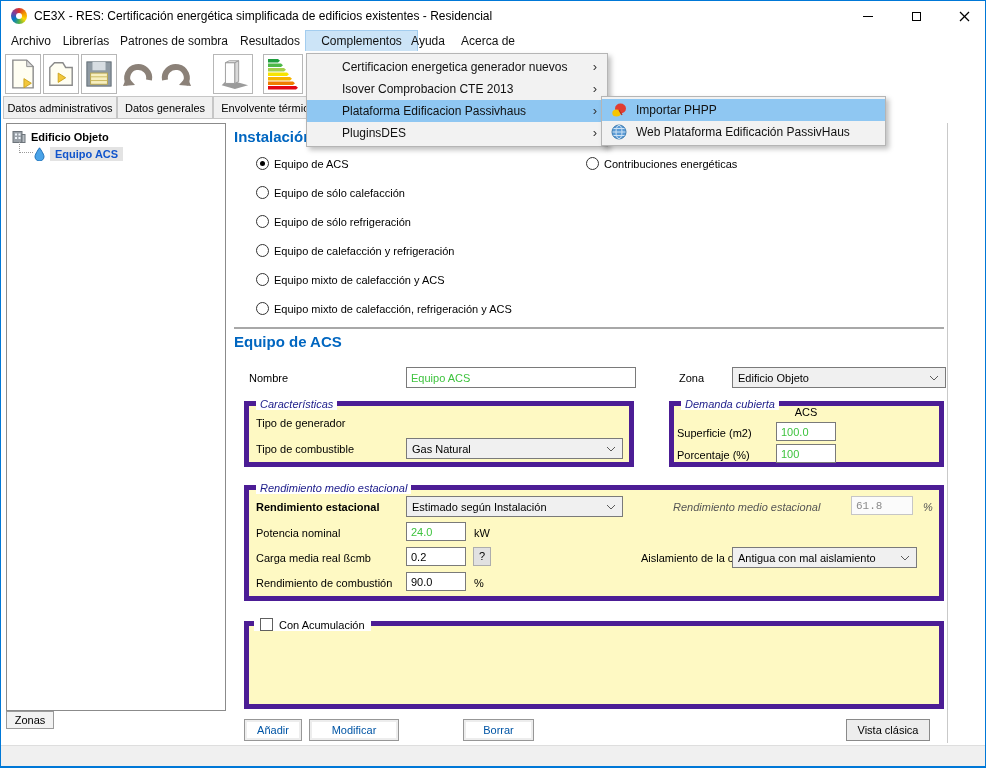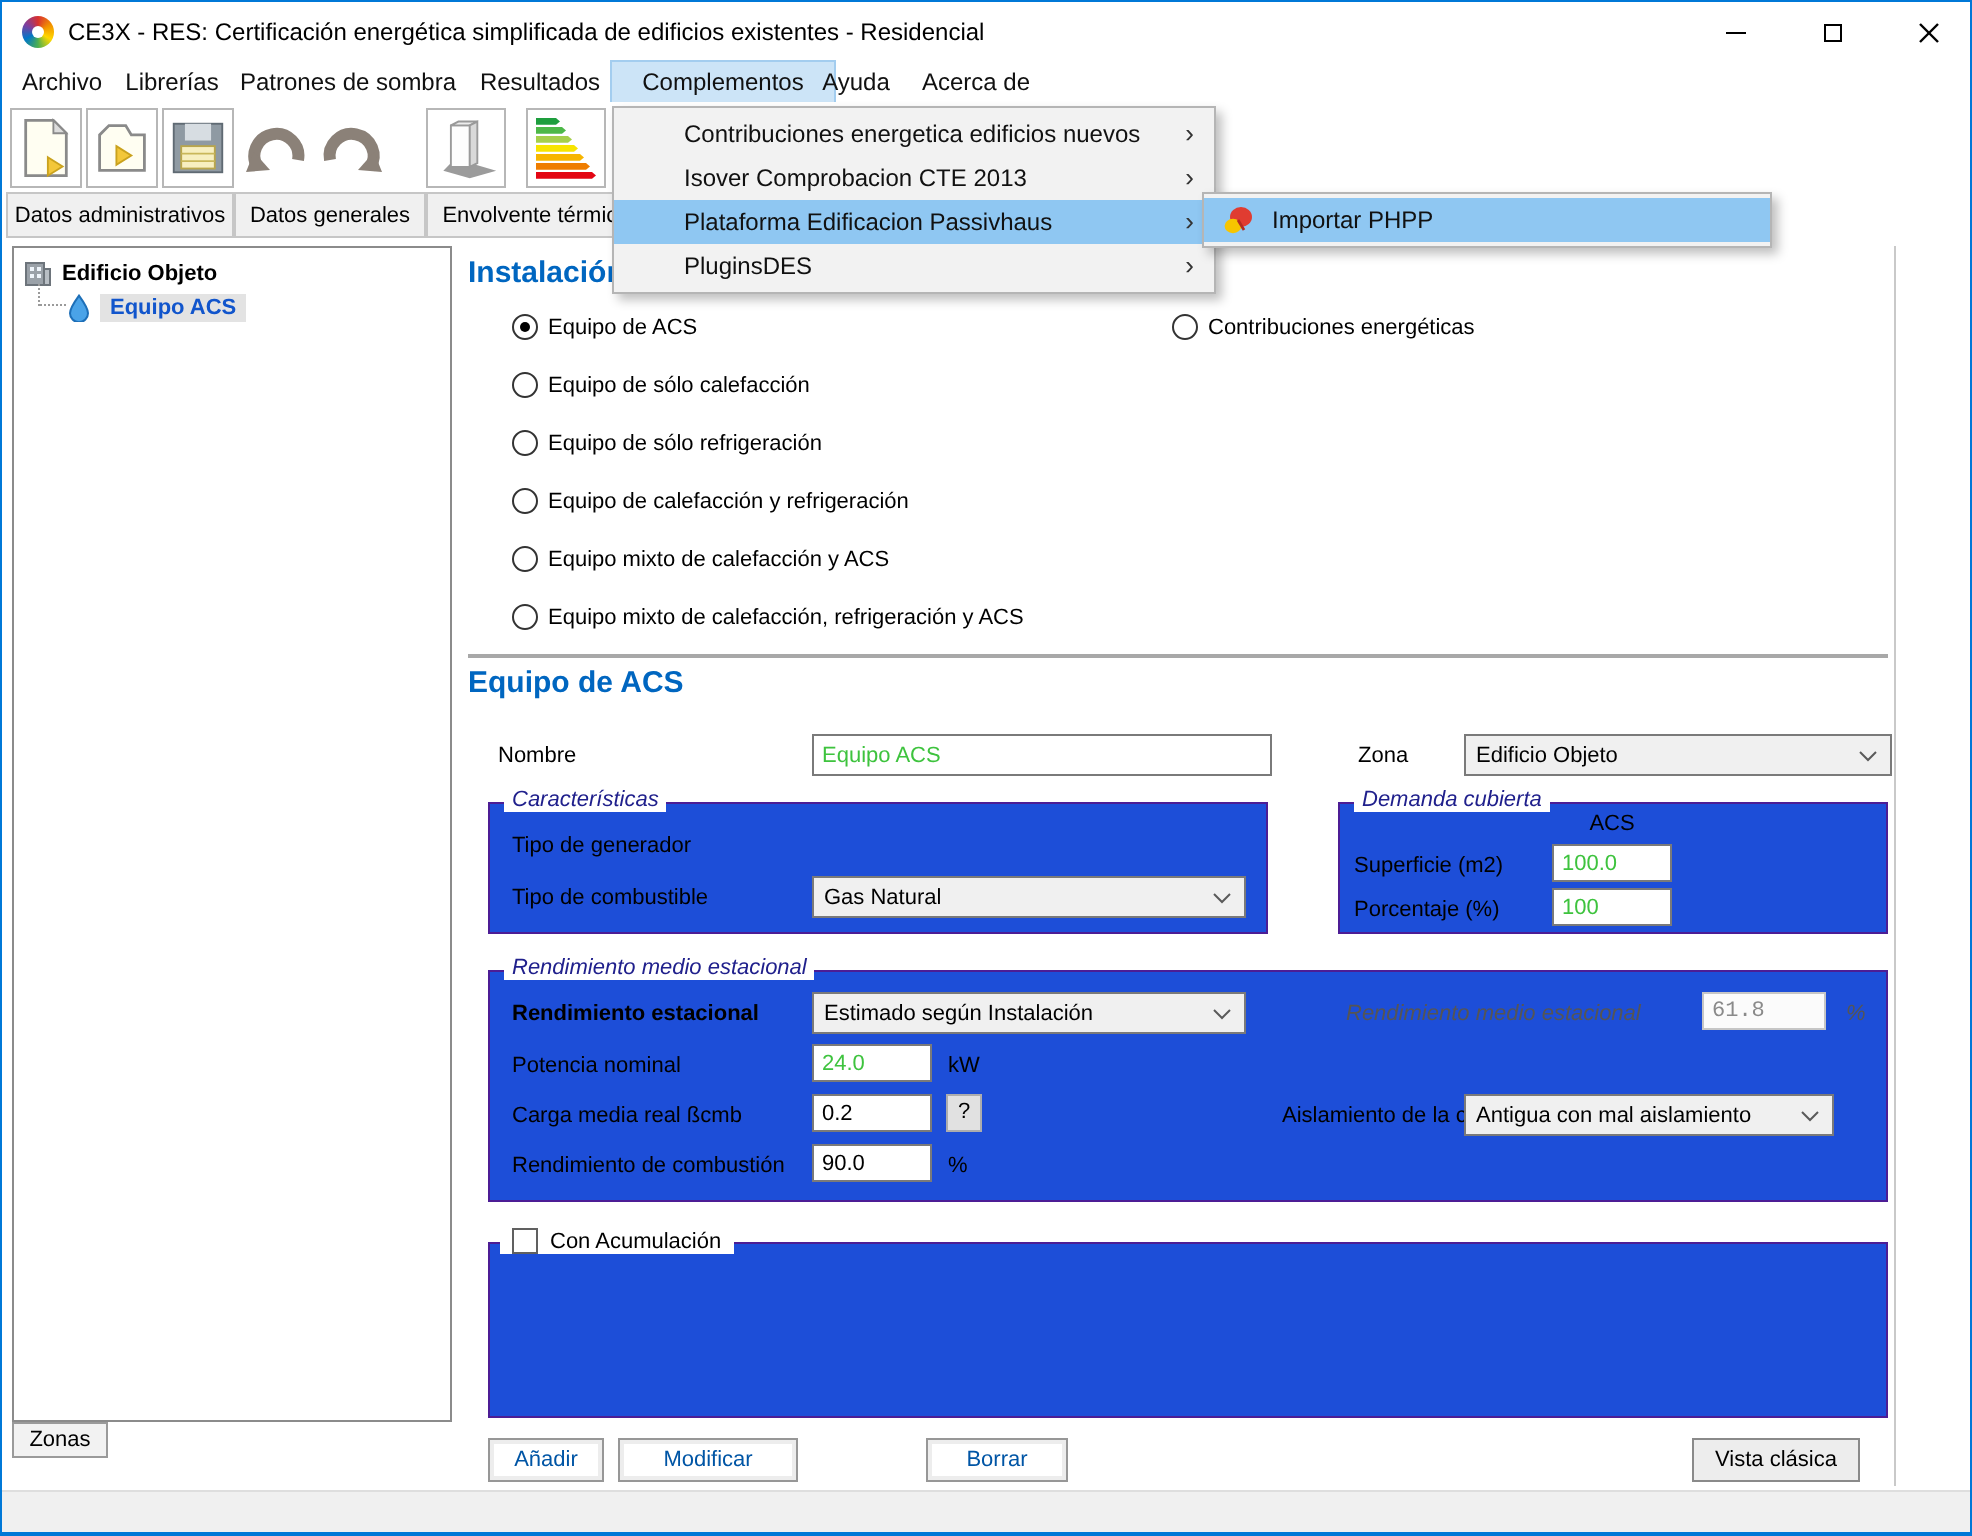--- a/index.html
+++ b/index.html
@@ -58,21 +58,21 @@
   .sep { position: absolute; height: 2px; background: #a8a8a8; }
   .tin { position: absolute; height: 21px; border: 1px solid #7a7a7a; background: #fff;
          font-family: inherit; font-size: 11px; color: #000; padding-left: 4px; }
   .tin.green { color: #3ec33e; }
   .tin.small { height: 19px; }
   .tin.disabled { background: #fbfbfb; border-color: #c6c6c6; color: #8a8a8a; font-family: Liberation Mono, monospace; }
   .combo { position: absolute; height: 21px; background: #f0f0f0; border: 1px solid #7a7a7a;
            display: flex; align-items: center; }
   .combo-text { font-size: 11px; color: #000; padding-left: 5px; flex: 1; white-space: nowrap; overflow: hidden; }
   .combo svg { margin-right: 6px; flex: none; }
-  .fieldset { position: absolute; border: 1px solid #4c1d95; background: #1d4ed8; }
+  .fieldset { position: absolute; border: 5px solid #4c1d95; background: #fef9c3; }
   .legend { position: absolute; top: -8px; left: 7px; background: #fff; padding: 0 4px;
             font-size: 11px; font-style: italic; color: #20208c; white-space: nowrap; }
   .checkbox { width: 13px; height: 13px; border: 1px solid #606060; background: #fff; flex: none; }
   .acum-head { position: absolute; top: -8px; left: 5px; background: #fff; padding: 0 6px;
                display: flex; align-items: center; gap: 6px; font-size: 11px; }
   .help-btn { position: absolute; width: 18px; height: 19px; background: #e1e1e1; border: 1px solid #adadad;
               font-size: 11px; text-align: center; line-height: 17px; }
   .btn { position: absolute; height: 22px; font-size: 11px; text-align: center; }
   .btn.link { background: #fff; border: 1px solid #979797; box-shadow: inset 0 0 0 2px #ededed;
               color: #0055a5; line-height: 20px; }
@@ -325,21 +325,21 @@
   <div class="statusbar">
     <div class="grip">
       
       
       
     </div>
   </div>
 
   <div class="dropdown">
     <div class="drow">
-      <span>Contribuciones energetica edificios nuevos</span>
+      <span>Certificacion energetica generador nuevos</span>
       <span class="arrow">›</span>
     </div>
     <div class="drow">
       <span>Isover Comprobacion CTE 2013</span>
       <span class="arrow">›</span>
     </div>
     <div class="drow hl">
       <span>Plataforma Edificacion Passivhaus</span>
       <span class="arrow">›</span>
     </div>
@@ -351,15 +351,25 @@
 
   <div class="submenu">
     <div class="srow hl">
       <svg width="16" height="16">
         <ellipse cx="9.5" cy="6.5" rx="5.5" ry="5" fill="#e03c31"></ellipse>
         <ellipse cx="5.5" cy="11" rx="4.2" ry="3.6" fill="#f7c500"></ellipse>
         <path d="M8 8 l3 5" stroke="#b52a20" stroke-width="1.4" fill="none"></path>
       </svg>
       <span>Importar PHPP</span>
     </div>
+    <div class="srow">
+      <svg width="16" height="16">
+        <circle cx="8" cy="8" r="7" fill="#5b9bd5" stroke="#3a78ad"></circle>
+        <ellipse cx="8" cy="8" rx="3" ry="6.8" fill="none" stroke="#cfe3f5"></ellipse>
+        <line x1="1.5" y1="8" x2="14.5" y2="8" stroke="#cfe3f5"></line>
+        <line x1="2.5" y1="4.5" x2="13.5" y2="4.5" stroke="#cfe3f5"></line>
+        <line x1="2.5" y1="11.5" x2="13.5" y2="11.5" stroke="#cfe3f5"></line>
+      </svg>
+      <span>Web Plataforma Edificación PassivHaus</span>
+    </div>
   </div>
 
 </div>
 
 </body></html>

